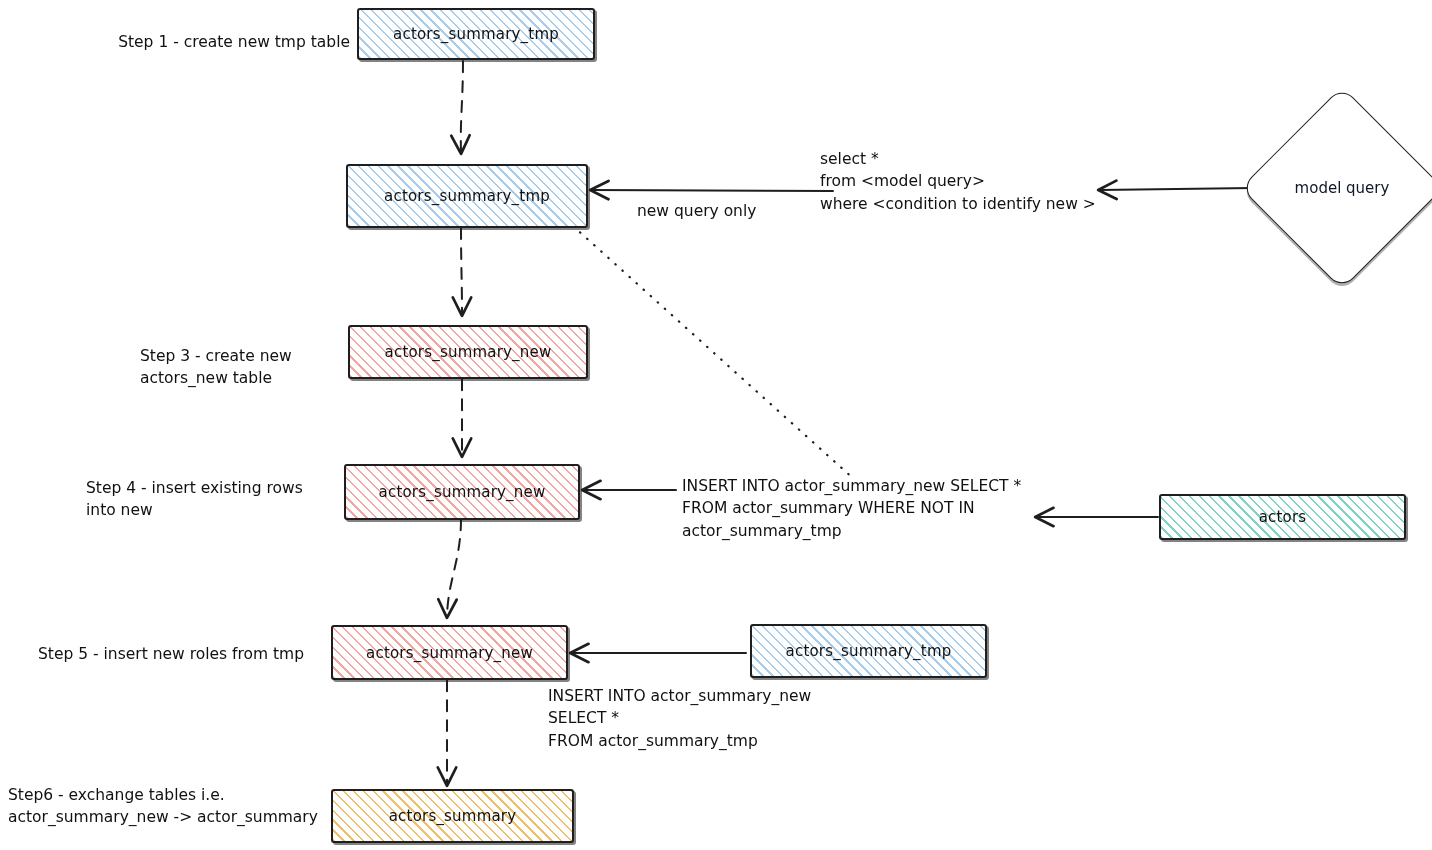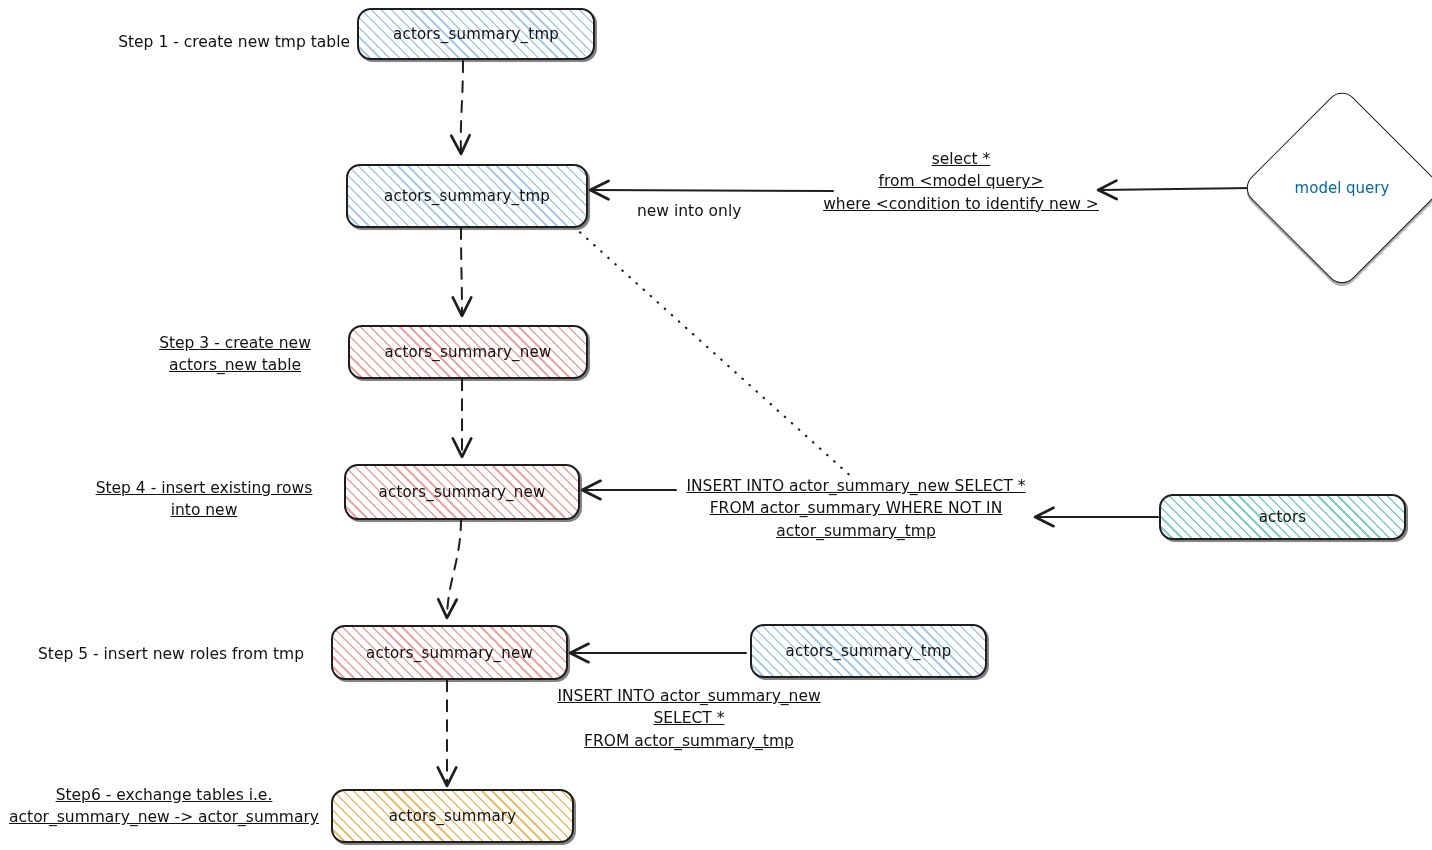--- a/index.html
+++ b/index.html
@@ -6,21 +6,21 @@
   body{
     width:1432px;height:850px;position:relative;overflow:hidden;
     font-family:"DejaVu Sans","Liberation Sans",sans-serif;
     color:#101010;
   }
   #canvas{position:absolute;left:0;top:0;width:1432px;height:850px;}
   svg.layer{position:absolute;left:0;top:0;width:1432px;height:850px;pointer-events:none;}
 
   .node{
     position:absolute;box-sizing:border-box;
-    border:2px solid #1e1e1e;border-radius:14px;
+    border:2px solid #1e1e1e;border-radius:3px;
     display:flex;align-items:center;justify-content:center;
     box-shadow:2px 2px 0 rgba(30,30,30,.55);
   }
   .node .lbl{
     position:relative;z-index:2;
     font-size:15px;letter-spacing:.2px;color:#111;
     white-space:nowrap;
   }
   
   .fill-blue{
@@ -44,27 +44,27 @@
        #f0c069 0px,#f0c069 1.6px,rgba(255,255,255,0) 1.6px,rgba(255,255,255,0) 7px);
   }
   .diamond{
     position:absolute;box-sizing:border-box;
     border:1.6px solid #1e1e1e;border-radius:16px;
     background:#ffffff;transform:rotate(45deg);
     box-shadow:2px 2px 0 rgba(30,30,30,.35);
   }
   .diamond-label{
     position:absolute;display:flex;align-items:center;justify-content:center;
-    font-size:15px;color:#0369a1;white-space:nowrap;
+    font-size:15px;color:#0f172a;white-space:nowrap;
   }
   .txt{
     position:absolute;font-size:15.5px;line-height:1.45;color:#111;
     white-space:pre;
   }
-  .txt.center{text-align:center;text-decoration:underline;}
+  .txt.center{text-align:left;}
   .txt.right{text-align:right;}
   .mono-ish{font-size:15.5px;}
 </style>
 </head>
 <body>
 
 <div id="canvas">
 
   <svg class="layer" viewBox="0 0 1432 850">
     <defs>
@@ -93,21 +93,21 @@
 
       <path d="M1158,517 L1037,517" stroke-width="2" marker-end="url(#ah)"></path>
 
       <path d="M746,653 L572,653" stroke-width="2" marker-end="url(#ah)"></path>
 
       <path d="M573,226 L855,480" stroke-width="2.2" stroke-dasharray="0.5 9"></path>
     </g>
   </svg>
 
   <div class="txt right" style="left:110px;top:31px;width:240px;">Step 1 - create new tmp table</div>
-  <div class="txt center" style="left:140px;top:332px;width:190px;">Step 3 - create new
+  <div class="txt center" style="left:140px;top:345px;width:190px;">Step 3 - create new
 actors_new table</div>
   <div class="txt center" style="left:86px;top:477px;width:236px;">Step 4 - insert existing rows
 into new</div>
   <div class="txt right" style="left:32px;top:643px;width:272px;">Step 5 - insert new roles from tmp</div>
   <div class="txt center" style="left:8px;top:784px;width:312px;">Step6 - exchange tables i.e.
 actor_summary_new -&gt; actor_summary</div>
 
   <div class="node fill-blue" style="left:357px;top:8px;width:238px;height:52px;">
     <span class="lbl">actors_summary_tmp</span>
   </div>
@@ -136,21 +136,21 @@
     <span class="lbl">actors_summary</span>
   </div>
 
   <div class="node fill-teal" style="left:1159px;top:494px;width:247px;height:46px;">
     <span class="lbl">actors</span>
   </div>
 
   <div class="diamond" style="left:1270px;top:116px;width:144px;height:144px;"></div>
   <div class="diamond-label" style="left:1270px;top:171px;width:144px;height:34px;">model query</div>
 
-  <div class="txt" style="left:637px;top:200px;">new into only</div>
+  <div class="txt" style="left:637px;top:200px;">new query only</div>
 
   <div class="txt center mono-ish" style="left:820px;top:148px;width:282px;">select *
 from &lt;model query&gt;
 where &lt;condition to identify new &gt;</div>
 
   <div class="txt center mono-ish" style="left:548px;top:685px;width:282px;">INSERT INTO actor_summary_new
 SELECT *
 FROM actor_summary_tmp</div>
 
   <div class="txt center mono-ish" style="left:682px;top:475px;width:348px;">INSERT INTO actor_summary_new SELECT *

